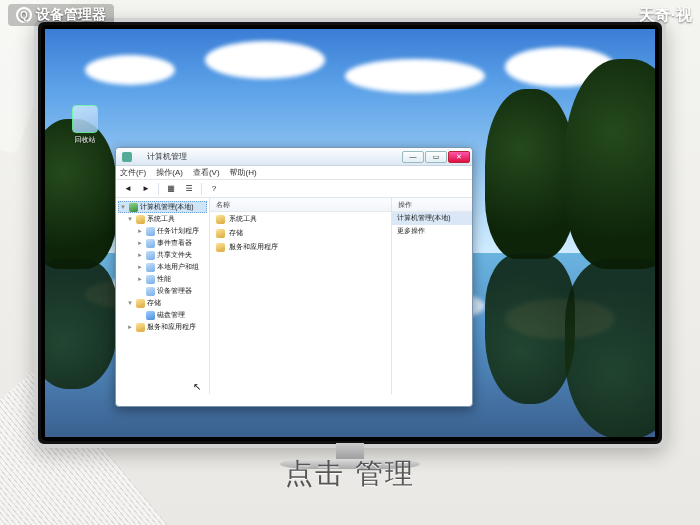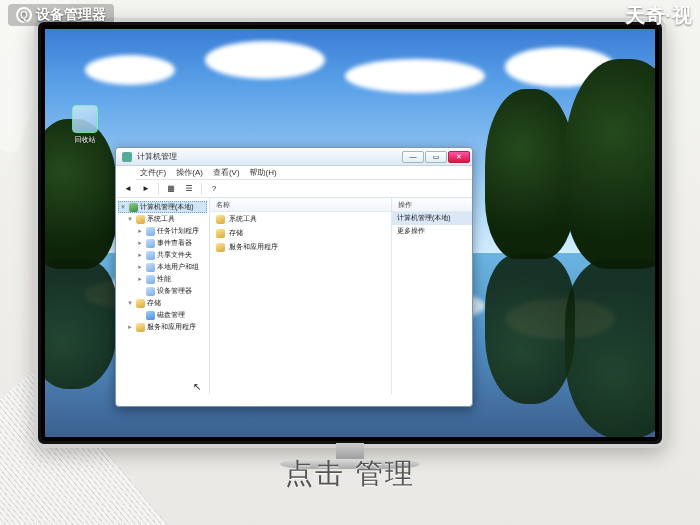--- a/index.html
+++ b/index.html
@@ -12,26 +12,26 @@
 .screen { position: absolute; inset: 4px; overflow: hidden; }
 .sky { position: absolute; inset: 0; background: linear-gradient(180deg,#3b7dd6 0%,#5aa1e8 14%,#a7d3f5 40%,#d1edff 55%,#6ab4e0 55%,#5592c8 75%,#3b608f 100%); }
 .cloud { position: absolute; background: #fff; border-radius: 50%; filter: blur(2px); }
 .tree { position: absolute; background: radial-gradient(circle at 40% 35%, #254a1d 0%, #0d2409 70%); border-radius: 45% 45% 35% 35%; }
 .treeref { position: absolute; background: radial-gradient(circle at 40% 65%, #1a3a18 0%, #0a1e08 70%); border-radius: 35% 35% 45% 45%; opacity: .85; filter: blur(.5px); }
 .recycle { position: absolute; left: 22px; top: 76px; width: 36px; height: 42px; display: flex; flex-direction: column; align-items: center; }
 .recycle .ic { width: 26px; height: 28px; background: linear-gradient(160deg,#cfe8fb,#9bc8f2); border-radius: 4px; border: 1px solid #7fa; opacity: .85; }
 .recycle .lb { color: #fff; font-size: 7px; margin-top: 2px; text-shadow: 0 0 2px #000; }
 .window { position: absolute; left: 70px; top: 118px; width: 358px; height: 260px; background: #fff; border: 1px solid #7a96b0; border-radius: 4px; box-shadow: 0 3px 12px rgba(0,0,0,.4); font-size: 8px; color: #222; }
 .titlebar { height: 18px; background: linear-gradient(180deg,#fbfdff,#dce8f4); border-bottom: 1px solid #c7d3e0; border-radius: 4px 4px 0 0; display: flex; align-items: center; justify-content: space-between; padding: 0 2px 0 6px; }
-.titlebar .ttext { font-size: 8px; color: #333; display: flex; align-items: center; gap: 5px; }
+.titlebar .ttext { font-size: 8px; color: #333; display: flex; align-items: center; gap: 15px; }
 .titlebar .ttext .wic { width: 10px; height: 10px; background: #5a9; border-radius: 2px; }
 .wbtns { display: flex; gap: 1px; }
 .wbtn { width: 22px; height: 12px; border: 1px solid #9bb; border-radius: 2px; display: flex; align-items: center; justify-content: center; background: linear-gradient(180deg,#fdfdfd,#e3eef6); font-size: 7px; }
 .wbtn.close { background: linear-gradient(180deg,#f5a,#d14); color: #fff; border-color: #b23; }
-.menubar { height: 14px; border-bottom: 1px solid #e1e6ec; display: flex; align-items: center; padding-left: 4px; gap: 10px; font-size: 8px; color: #333; margin-left: 20px; }
+.menubar { height: 14px; border-bottom: 1px solid #e1e6ec; display: flex; align-items: center; padding-left: 4px; gap: 10px; font-size: 8px; color: #333; }
 .toolbar { height: 18px; border-bottom: 1px solid #e1e6ec; display: flex; align-items: center; padding-left: 4px; gap: 2px; }
 .tool { width: 16px; height: 14px; border: 1px solid transparent; display: flex; align-items: center; justify-content: center; border-radius: 2px; }
 .tsep { width: 1px; height: 12px; background: #dde3ea; margin: 0 2px; }
 .main { display: flex; height: 196px; }
 .side { width: 94px; border-right: 1px solid #e1e6ec; padding: 3px 2px; overflow: hidden; }
 .node { display: flex; align-items: center; gap: 2px; height: 12px; font-size: 7px; white-space: nowrap; }
 .node.sel { background: #cfe4f7; border: 1px dotted #6aa0d8; }
 .exp { width: 8px; text-align: center; color: #888; font-size: 7px; }
 .nic { width: 9px; height: 9px; border-radius: 2px; flex: none; }
 .c-grn { background: linear-gradient(160deg,#8bd48b,#3a8a3a); }
@@ -45,21 +45,21 @@
 .rhead { height: 14px; border-bottom: 1px solid #e6eaef; display: flex; align-items: center; padding-left: 6px; font-size: 7px; color: #444; background: linear-gradient(#fcfdff,#f1f5fa); }
 .ract { height: 13px; padding: 1px 5px; font-size: 7px; }
 .ract.sel { background: #d9e7f6; }
 .cursor { position: absolute; left: 148px; top: 352px; font-size: 10px; color: #000; }
 .stand { position: absolute; left: 280px; top: 443px; width: 140px; height: 48px; }
 .neck { position: absolute; left: 56px; top: 0; width: 28px; height: 18px; background: linear-gradient(180deg,#ccc,#999); }
 .base { position: absolute; left: 0; top: 16px; width: 140px; height: 10px; background: linear-gradient(180deg,#ddd,#aaa); border-radius: 50px/8px; }
 .overlay-top { position: absolute; left: 0; top: 0; width: 700px; height: 30px; display: flex; align-items: center; justify-content: space-between; padding: 0 8px; }
 .brand-l { display: flex; align-items: center; gap: 4px; color: #fff; font-size: 14px; font-weight: 600; text-shadow: 0 1px 2px rgba(0,0,0,.6); background: rgba(0,0,0,.22); padding: 2px 8px; border-radius: 4px; }
 .brand-l .logo { width: 16px; height: 16px; border: 2px solid #fff; border-radius: 50%; display: flex; align-items: center; justify-content: center; font-size: 10px; }
-.brand-r { color: #fff; font-size: 20px; font-weight: 600; text-shadow: 0 1px 2px rgba(0,0,0,.5); }
+.brand-r { color: #fff; font-size: 16px; font-weight: 600; text-shadow: 0 1px 2px rgba(0,0,0,.5); }
 .subtitle { position: absolute; left: 0; top: 455px; width: 700px; text-align: center; color: #555; font-size: 28px; letter-spacing: 2px; text-shadow: 0 1px 1px #fff; }
 </style>
 </head>
 <body>
 
 <div class="surface">
   <div class="diag1"></div>
   <div class="diag2"></div>
 </div>
 

